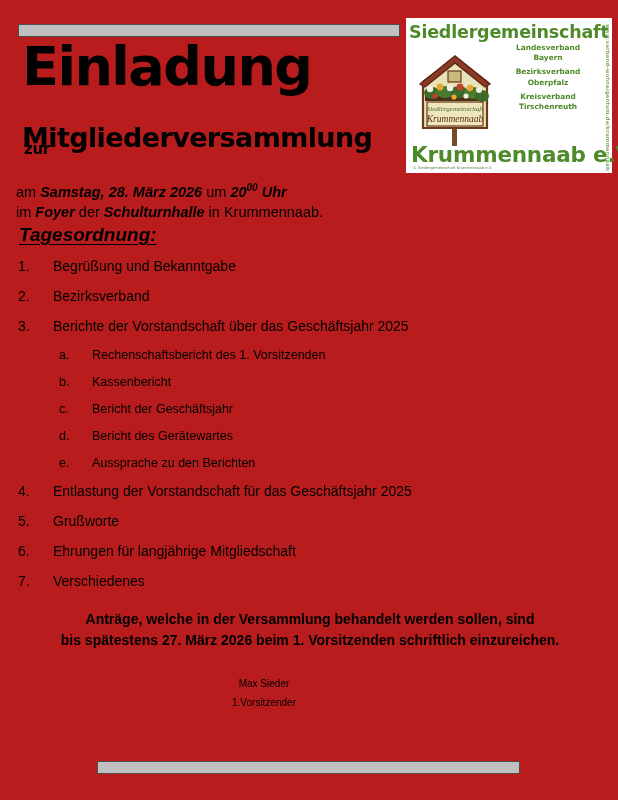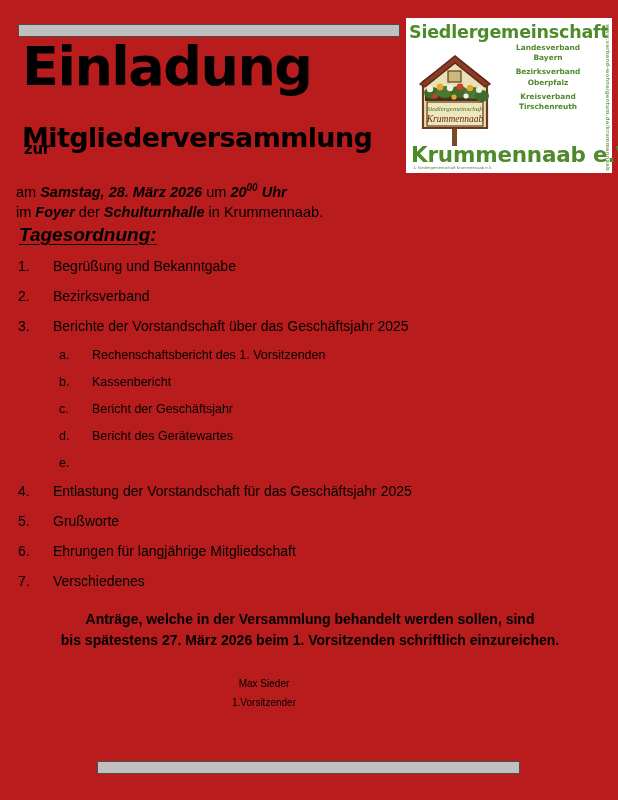--- a/index.html
+++ b/index.html
@@ -337,20 +337,21 @@
     <div class="ag-row ag-sub">
       <span class="marker">c.</span>
       <span class="txt">Bericht der Geschäftsjahr</span>
     </div>
     <div class="ag-row ag-sub">
       <span class="marker">d.</span>
       <span class="txt">Bericht des Gerätewartes</span>
     </div>
     <div class="ag-row ag-sub">
       <span class="marker">e.</span>
+      <span class="txt">Aussprache zu den Berichten</span>
     </div>
     <div class="ag-row">
       <span class="marker">4.</span>
       <span class="txt">Entlastung der Vorstandschaft für das Geschäftsjahr 2025</span>
     </div>
     <div class="ag-row">
       <span class="marker">5.</span>
       <span class="txt">Grußworte</span>
     </div>
     <div class="ag-row">

